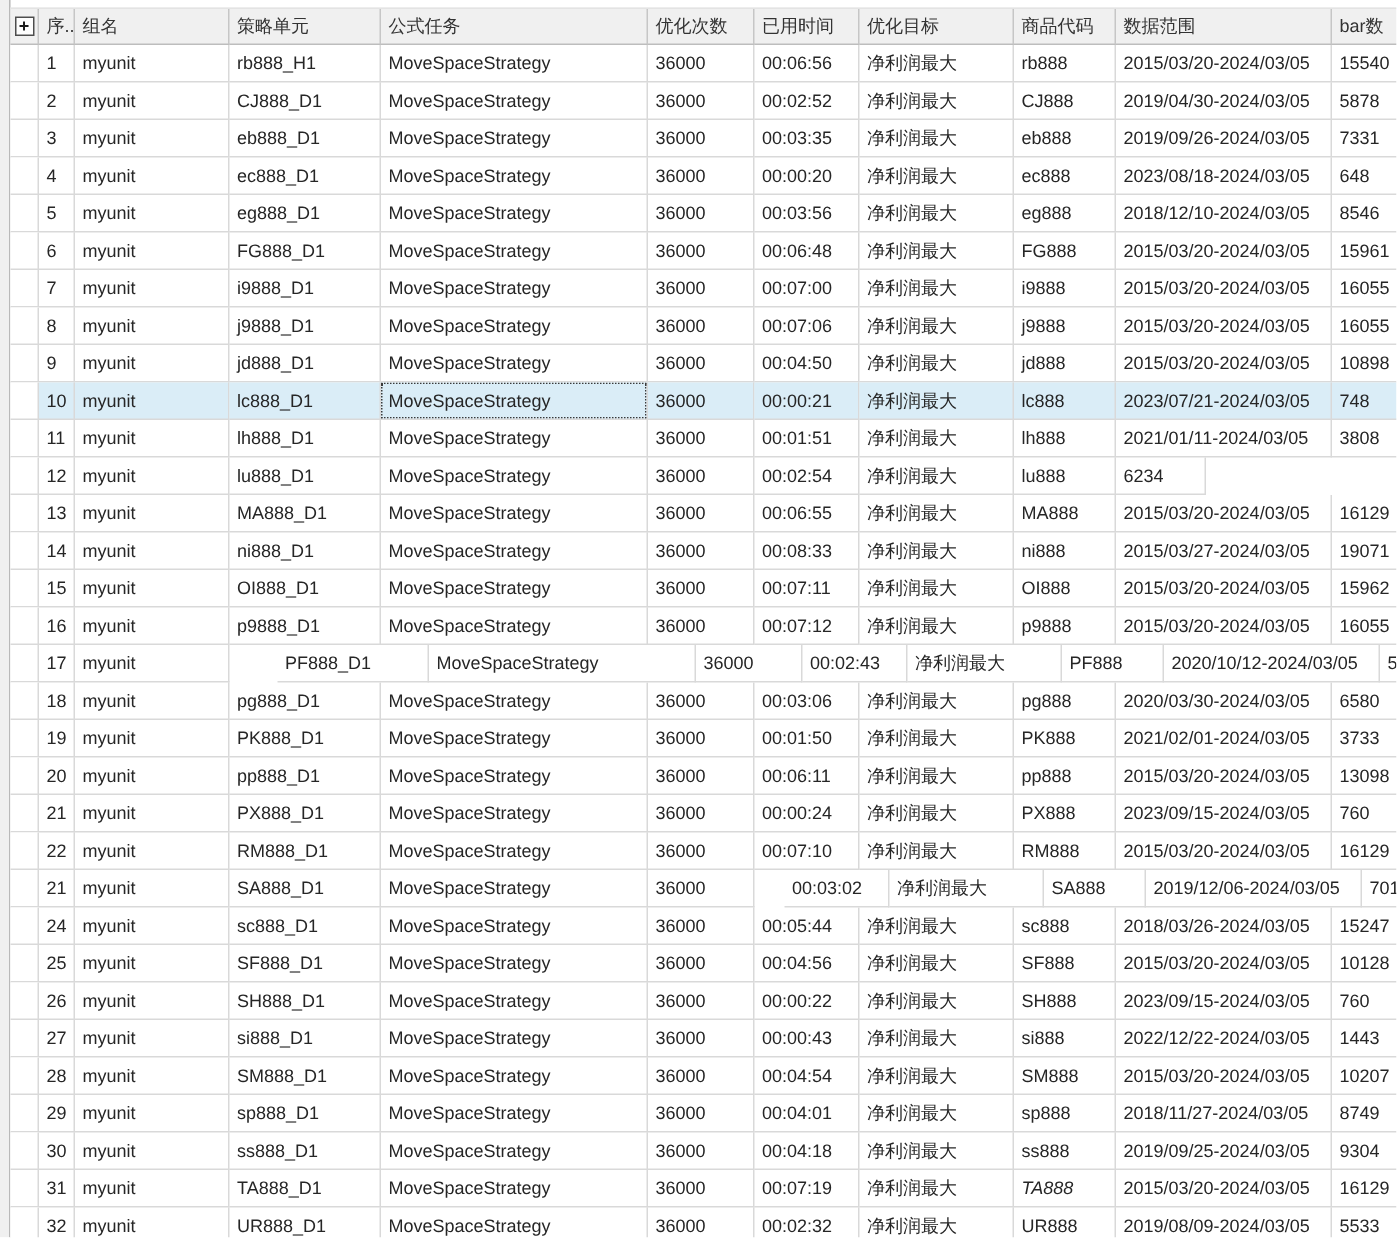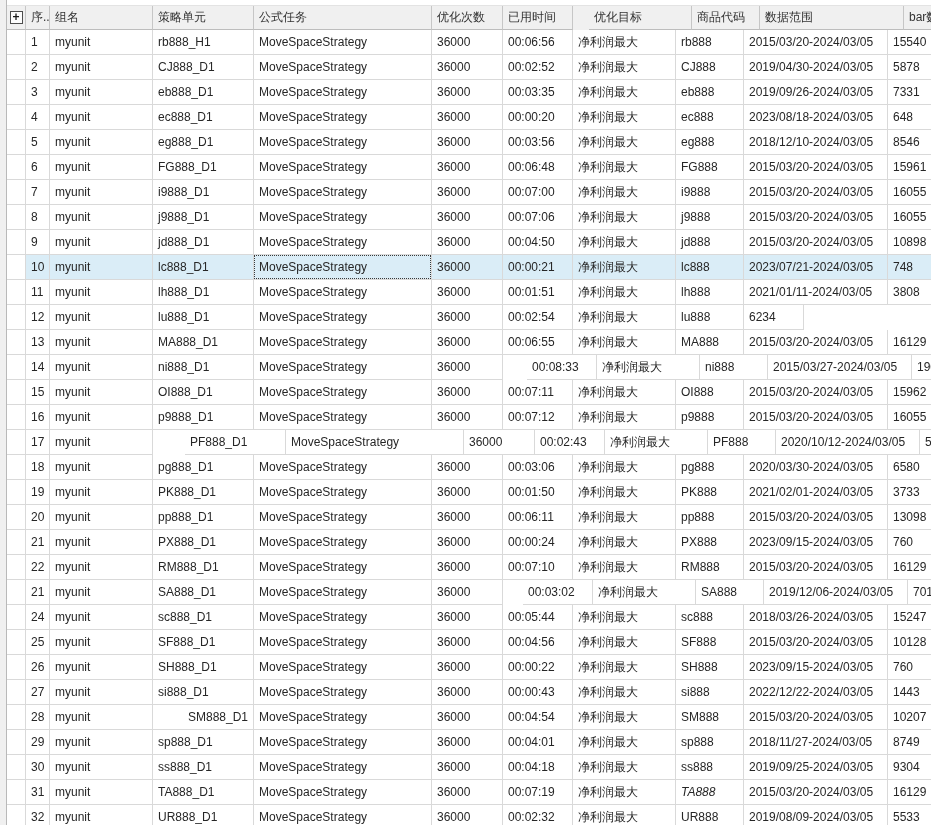--- a/index.html
+++ b/index.html
@@ -51,21 +51,21 @@
           <span class="expand-btn">
             <span>+</span>
           </span>
         </div>
         <div class="hcell" style="width: 24px;">序...</div>
         <div class="hcell" style="width: 103px;">组名</div>
         <div class="hcell" style="width: 101px;">策略单元</div>
         <div class="hcell" style="width: 178px;">公式任务</div>
         <div class="hcell" style="width: 71px;">优化次数</div>
         <div class="hcell" style="width: 70px;">已用时间</div>
-        <div class="hcell" style="width: 103px; margin-left: 16px;">优化目标</div>
+        <div class="hcell" style="width: 103px;">优化目标</div>
         <div class="hcell" style="width: 68px;">商品代码</div>
         <div class="hcell" style="width: 144px;">数据范围</div>
         <div class="hcell" style="width: 60px;">bar数</div>
       </div>
     <div class="rows">
         <div class="row">
           <div class="cell col-rowhdr" style="width: 19px;"></div>
           <div class="cell col-seq" style="width: 24px;">1</div>
           <div class="cell col-group" style="width: 103px;">myunit</div>
           <div class="cell col-unit" style="width: 101px;">rb888_H1</div>
@@ -232,21 +232,21 @@
           <div class="cell col-range" style="width: 144px;">2015/03/20-2024/03/05</div>
           <div class="cell col-bars" style="width: 60px;">16129</div>
         </div>
         <div class="row">
           <div class="cell col-rowhdr" style="width: 19px;"></div>
           <div class="cell col-seq" style="width: 24px;">14</div>
           <div class="cell col-group" style="width: 103px;">myunit</div>
           <div class="cell col-unit" style="width: 101px;">ni888_D1</div>
           <div class="cell col-task" style="width: 178px;">MoveSpaceStrategy</div>
           <div class="cell col-count" style="width: 71px;">36000</div>
-          <div class="cell col-time" style="width: 70px; margin-left: 24px;">00:08:33</div>
+          <div class="cell col-time" style="width: 70px;">00:08:33</div>
           <div class="cell col-target" style="width: 103px;">净利润最大</div>
           <div class="cell col-code" style="width: 68px;">ni888</div>
           <div class="cell col-range" style="width: 144px;">2015/03/27-2024/03/05</div>
           <div class="cell col-bars" style="width: 60px;">19071</div>
         </div>
         <div class="row">
           <div class="cell col-rowhdr" style="width: 19px;"></div>
           <div class="cell col-seq" style="width: 24px;">15</div>
           <div class="cell col-group" style="width: 103px;">myunit</div>
           <div class="cell col-unit" style="width: 101px;">OI888_D1</div>
@@ -411,21 +411,21 @@
           <div class="cell col-time" style="width: 70px;">00:00:43</div>
           <div class="cell col-target" style="width: 103px;">净利润最大</div>
           <div class="cell col-code" style="width: 68px;">si888</div>
           <div class="cell col-range" style="width: 144px;">2022/12/22-2024/03/05</div>
           <div class="cell col-bars" style="width: 60px;">1443</div>
         </div>
         <div class="row">
           <div class="cell col-rowhdr" style="width: 19px;"></div>
           <div class="cell col-seq" style="width: 24px;">28</div>
           <div class="cell col-group" style="width: 103px;">myunit</div>
-          <div class="cell col-unit" style="width: 101px; text-align: right;">SM888_D1</div>
+          <div class="cell col-unit" style="width: 101px;">SM888_D1</div>
           <div class="cell col-task" style="width: 178px;">MoveSpaceStrategy</div>
           <div class="cell col-count" style="width: 71px;">36000</div>
           <div class="cell col-time" style="width: 70px;">00:04:54</div>
           <div class="cell col-target" style="width: 103px;">净利润最大</div>
           <div class="cell col-code" style="width: 68px;">SM888</div>
           <div class="cell col-range" style="width: 144px;">2015/03/20-2024/03/05</div>
           <div class="cell col-bars" style="width: 60px;">10207</div>
         </div>
         <div class="row">
           <div class="cell col-rowhdr" style="width: 19px;"></div>

